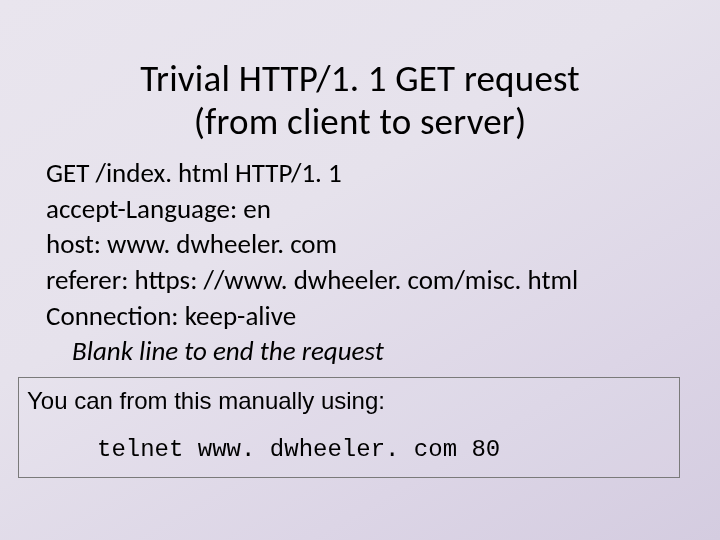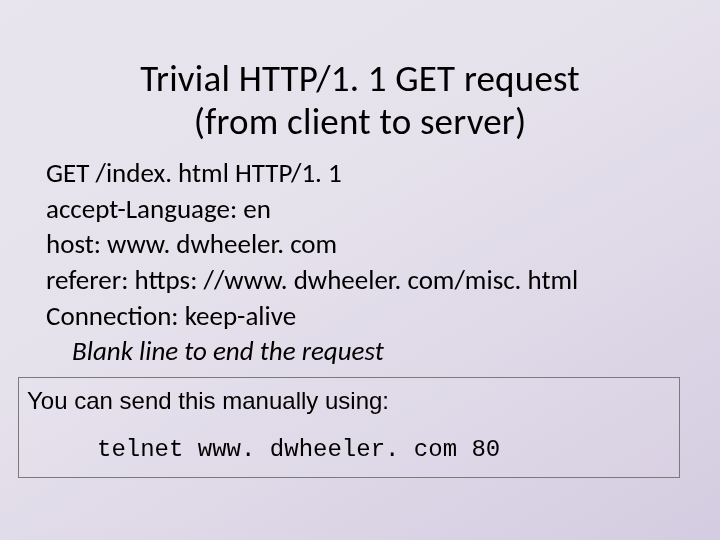--- a/index.html
+++ b/index.html
@@ -73,19 +73,19 @@
   <div class="body">
     <div>GET /index. html HTTP/1. 1</div>
     <div>accept-Language: en</div>
     <div>host: www. dwheeler. com</div>
     <div>referer: https: //www. dwheeler. com/misc. html</div>
     <div>Connection: keep-alive</div>
     <div class="italic">Blank line to end the request</div>
   </div>
 
   <div class="note-box">
-    <div>You can send this manually using:</div>
+    <div>You can from this manually using:</div>
     <div class="telnet">telnet www. dwheeler. com 80</div>
   </div>
 
   <div class="pagenum">20</div>
 
 </div>
 
 </body></html>

